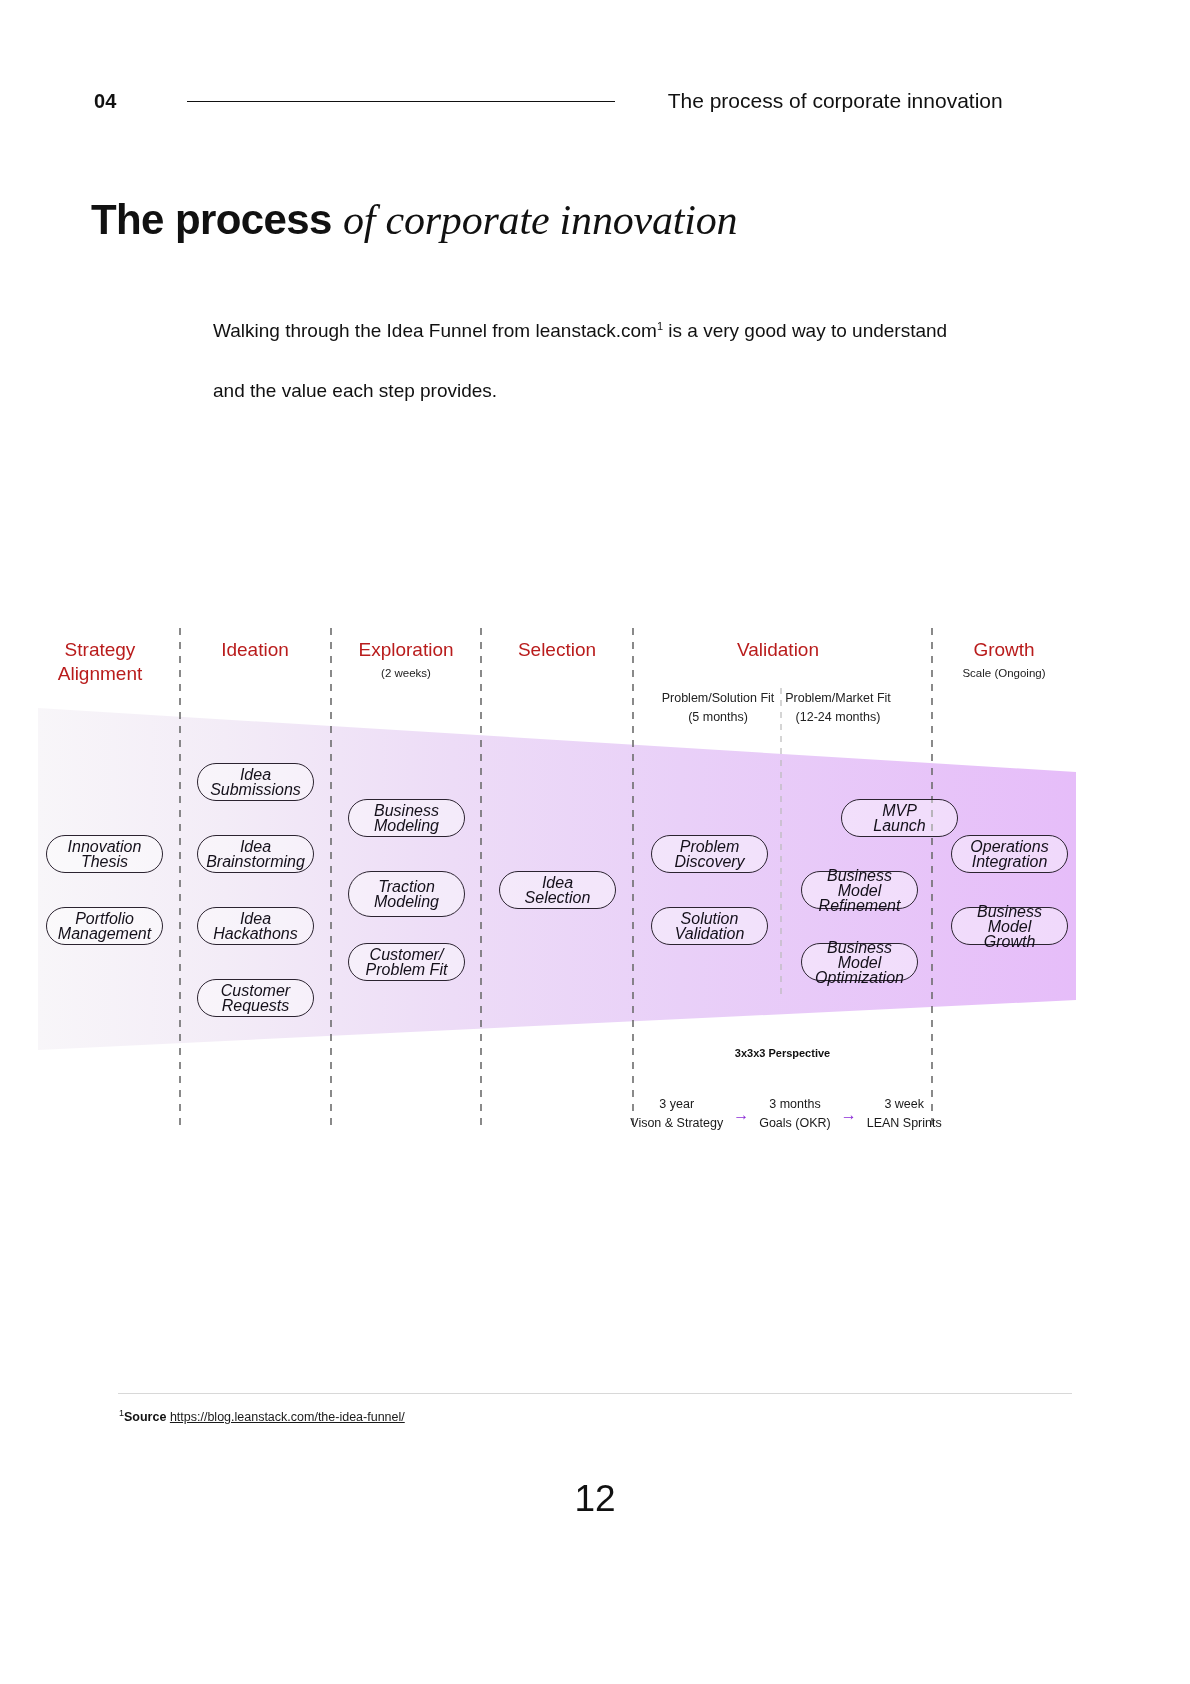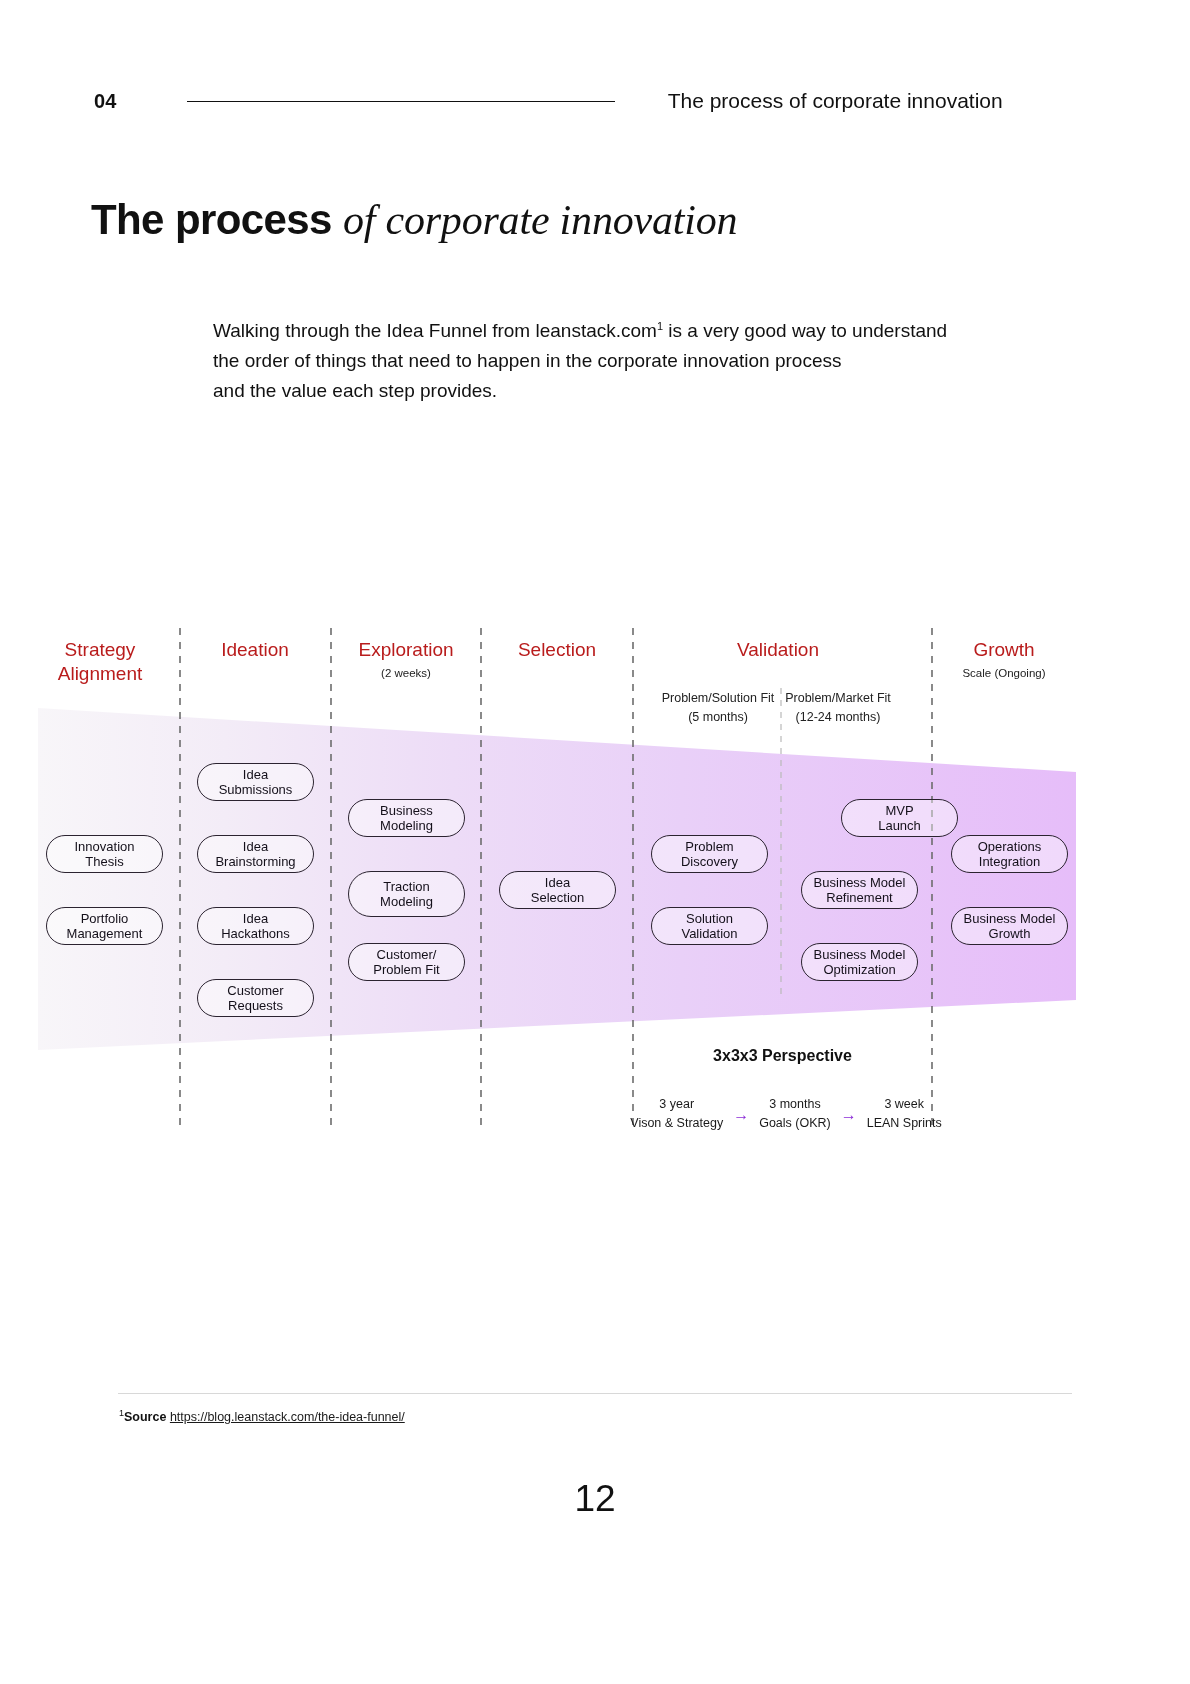--- a/index.html
+++ b/index.html
@@ -125,30 +125,31 @@
 
   .pill {
     position: absolute;
     border: 1.4px solid #2b2330;
     border-radius: 999px;
     background: rgba(255,255,255,0.42);
     display: flex;
     align-items: center;
     justify-content: center;
     text-align: center;
-    font-size: 13px;
+    font-size: 16px;
     line-height: 15px;
     color: #14101a;
     box-sizing: border-box;
     padding: 16px 6px;
+    font-style: italic;
   }
 
   .perspective-title {
     position: absolute;
-    font-size: 16px;
+    font-size: 11px;
     font-weight: 700;
     color: #111;
     text-align: center;
     white-space: nowrap;
   }
   .persp-row {
     position: absolute;
     display: flex;
     align-items: center;
     justify-content: center;
@@ -211,21 +212,21 @@
   <span class="hdr-rule"></span>
   <span class="hdr-title">The process of corporate innovation</span>
 </div>
 
 <div class="title-block">
   <span class="title-bold">The process </span><span class="title-italic">of corporate innovation</span>
 </div>
 
 <div class="intro">
   <span>Walking through the Idea Funnel from leanstack.com</span><sup>1</sup><span> is a very good way to understand</span><br>
-  <span>the order of things that need to happen in the corporate innovation process</span><br>
+  <br>
   <span>and the value each step provides.</span>
 </div>
 
 <div class="diagram">
 
   <svg class="funnel-svg" viewBox="0 0 1190 560" preserveAspectRatio="none">
     <defs>
       <linearGradient id="funnelGrad" x1="0" y1="0" x2="1" y2="0">
         <stop offset="0%" stop-color="#f8f6f9"></stop>
         <stop offset="18%" stop-color="#f3ecf7"></stop>

